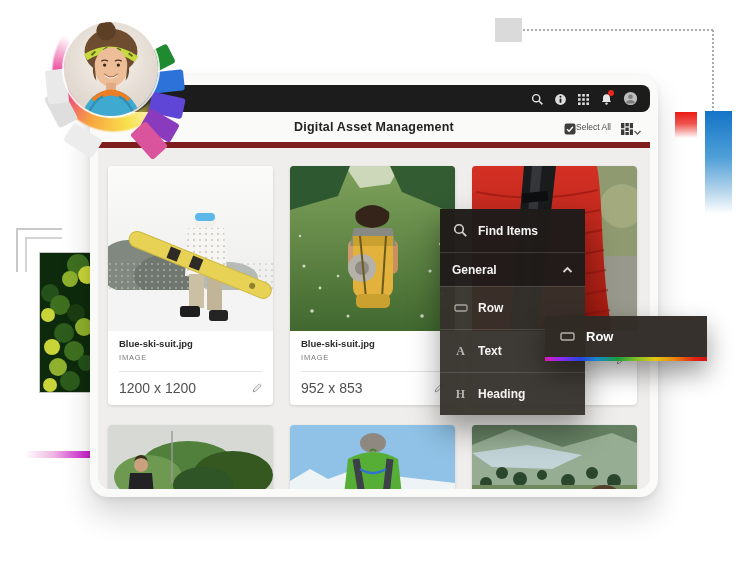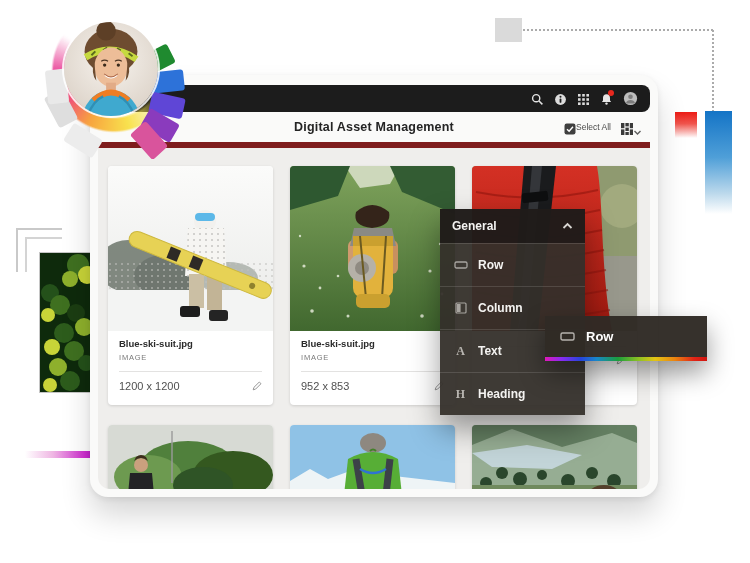--- a/index.html
+++ b/index.html
@@ -41,21 +41,21 @@
 
   
   .card { position:absolute; width:165px; height:239px; background:#fff; border-radius:4px;
     box-shadow:0 1px 3px rgba(0,0,0,.14); overflow:hidden; }
   .card .photo { width:165px; height:165px; display:block; }
   .card .info { padding:6px 11px 0 11px; }
   .fname { font-size:9.5px; font-weight:bold; color:#2b2b2b; line-height:13px; }
   .ftype { font-size:7.5px; color:#7a7a7a; letter-spacing:.8px; margin-top:3px; }
   .fdiv { height:1px; background:#e3e2e1; margin-top:9px; }
   .fdims { display:flex; justify-content:space-between; align-items:center; margin-top:8px; }
-  .fdims span { font-size:11px; color:#505050; }
+  .fdims span { font-size:14px; color:#505050; }
   .c1 { left:10px; top:18px; } .c2 { left:192px; top:18px; } .c3 { left:374px; top:18px; }
   .c4 { left:10px; top:277px; } .c5 { left:192px; top:277px; } .c6 { left:374px; top:277px; }
 
   
   .menu { position:absolute; left:440px; top:209px; width:145px; z-index:50;
     box-shadow:0 14px 28px rgba(0,0,0,.38); }
   .mi { display:flex; align-items:center; padding:0 12px; color:#f4f3f1; font-size:12px; font-weight:bold; }
   .mi + .mi { border-top:1px solid rgba(255,255,255,.13); }
   .mi.dark { background:rgba(32,28,25,.98); height:43px; }
   .mi.section { background:rgba(32,28,25,.98); height:34px; }
@@ -427,48 +427,48 @@
         <path d="M41 53 Q48 59 55 53" stroke="#b06b4a" stroke-width="1.2" fill="none"></path>
         <rect x="43" y="62" width="10" height="8" fill="#e2ab86"></rect>
         <path d="M18 96 Q26 70 48 70 Q70 70 78 96 Z" fill="#3fa9cf"></path>
         <path d="M30 80 Q48 64 66 80" stroke="#ef7d22" stroke-width="6" fill="none"></path>
         <path d="M24 96 Q30 80 40 76 M72 96 Q66 80 56 76" stroke="#2f8fb5" stroke-width="2.4" fill="none"></path>
       </svg>
     </div>
   </div>
 
   <div class="menu">
+    <div class="mi dark">
+      <span class="mic">
+        <svg width="15" height="15" viewBox="0 0 15 15">
+            <circle cx="6" cy="6" r="4.3" fill="none" stroke="#d5d3cf" stroke-width="1.6"></circle>
+            <line x1="9.2" y1="9.2" x2="13.2" y2="13.2" stroke="#d5d3cf" stroke-width="1.8"></line>
+          </svg>
+      </span>
+      <span>Find Items</span>
+    </div>
     <div class="mi section">
       <span>General</span>
       <span class="spacer"></span>
       <span>
         <svg width="11" height="8" viewBox="0 0 11 8">
             <polyline points="1.5,6 5.5,2 9.5,6" fill="none" stroke="#d8d6d2" stroke-width="1.8"></polyline>
           </svg>
       </span>
     </div>
     <div class="mi light">
       <span class="mic">
         <svg width="14" height="10" viewBox="0 0 14 10">
             <rect x="1" y="2" width="12" height="6" rx="1.5" fill="none" stroke="#a8a5a0" stroke-width="1.3"></rect>
           </svg>
       </span>
       <span>Row</span>
     </div>
     <div class="mi light">
       <span class="mic">
-        <svg width="12" height="12" viewBox="0 0 12 12">
-            <rect x="1" y="1" width="10" height="10" rx="1" fill="none" stroke="#a8a5a0" stroke-width="1.2"></rect>
-            <rect x="2" y="2" width="3.6" height="8" fill="#a8a5a0"></rect>
-          </svg>
-      </span>
-      <span>Column</span>
-    </div>
-    <div class="mi light">
-      <span class="mic">
           <span class="serif-glyph">A</span>
         </span>
       <span>Text</span>
     </div>
     <div class="mi light">
       <span class="mic">
           <span class="serif-glyph">H</span>
         </span>
       <span>Heading</span>
     </div>

